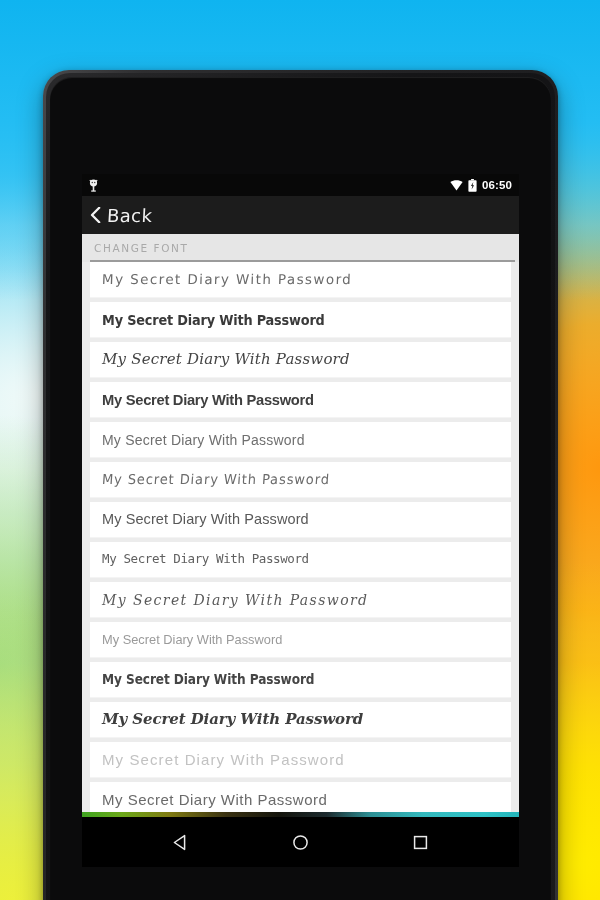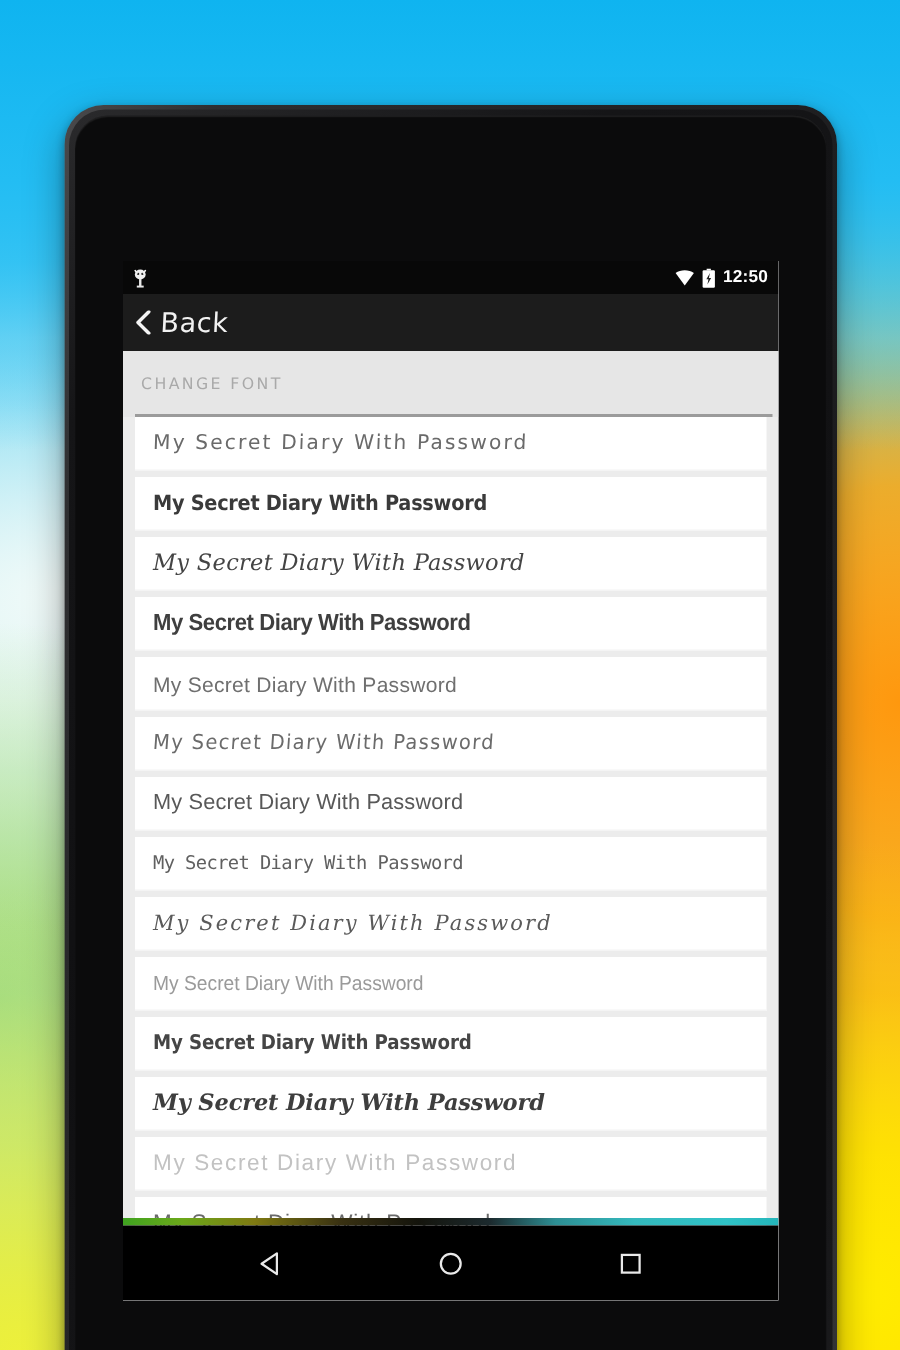--- a/index.html
+++ b/index.html
@@ -139,21 +139,21 @@
 
   
   #content {
     height: 633px;
     background: #ececec;
     overflow: hidden;
   }
 
   #section-header {
     background: #e6e6e6;
-    height: 44px;
+    height: 28px;
     position: relative;
     display: flex;
     align-items: center;
     padding-left: 12px;
   }
   #section-header-label {
     color: #a9a9a9;
     font-size: 10.5px;
     letter-spacing: 1.6px;
     font-family: "DejaVu Sans", sans-serif;
@@ -257,21 +257,21 @@
       </div>
       <div class="sb-right">
         <svg class="wifi-icon" viewBox="0 0 13 11">
           <path d="M6.5 10.4 L0.4 2.0 C2.1 0.8 4.2 0.2 6.5 0.2 C8.8 0.2 10.9 0.8 12.6 2.0 Z" fill="#ffffff"></path>
         </svg>
         <svg class="batt-icon" viewBox="0 0 9 13">
           <rect x="3.1" y="0" width="2.8" height="1.3" fill="#ffffff"></rect>
           <rect x="0.4" y="1.2" width="8.2" height="11.6" rx="0.8" fill="#ffffff"></rect>
           <path d="M5.3 3.0 L2.9 7.1 L4.3 7.1 L3.6 10.6 L6.1 6.3 L4.6 6.3 Z" fill="#222222"></path>
         </svg>
-        <span id="status-clock">12:50</span>
+        <span id="status-clock">06:50</span>
       </div>
     </div>
 
     <div id="action-bar">
       <svg id="back-chevron" viewBox="0 0 11 16">
         <path d="M9.2 0.8 L2.0 8 L9.2 15.2" fill="none" stroke="#f4f4f4" stroke-width="2.3" stroke-linecap="round" stroke-linejoin="round"></path>
       </svg>
       <span id="back-label">Back</span>
     </div>
 

